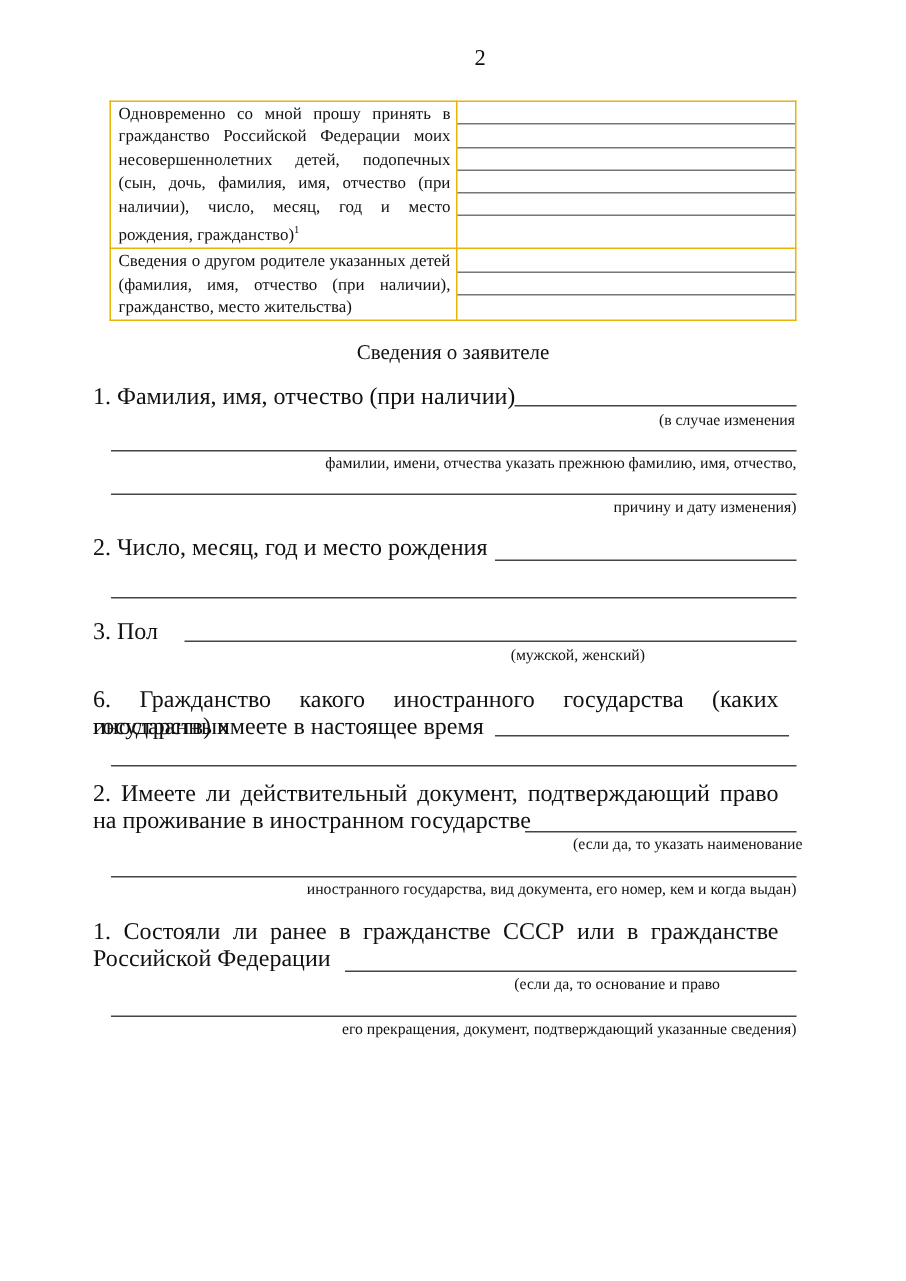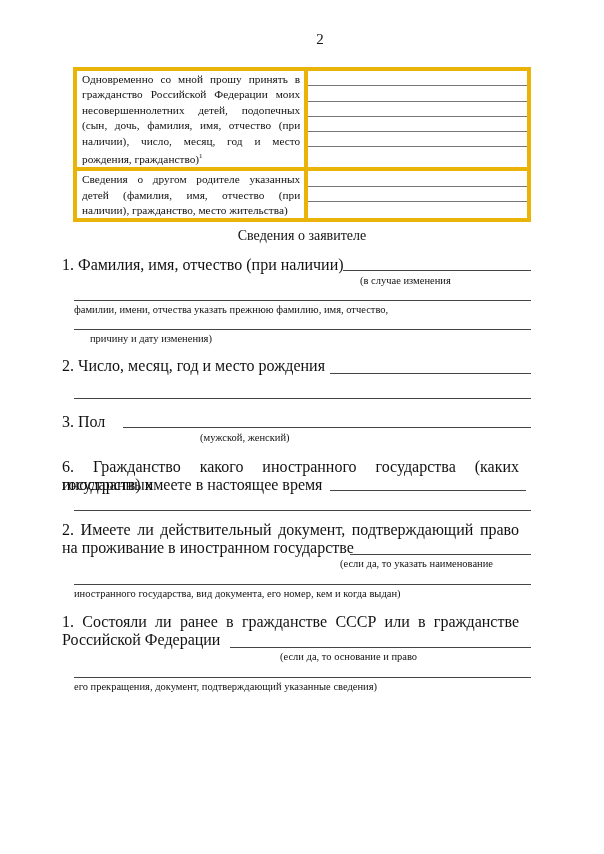--- a/index.html
+++ b/index.html
@@ -1,34 +1,34 @@
 <!DOCTYPE html>
 <html><head>
 <meta charset="utf-8">
 <style>
   html, body { margin: 0; padding: 0; background: #ffffff; }
   body { width: 604px; height: 854px; position: relative; overflow: hidden;
          font-family: "Liberation Serif", "DejaVu Serif", serif; color: #111; }
   .abs { position: absolute; }
   .pagenum { left: 0; width: 640px; top: 31px; text-align: center; font-size: 15px; }
   table.form { position: absolute; left: 73px; top: 67px; width: 458px; border-collapse: collapse; }
-  table.form td { border: 4px solid #eab308; vertical-align: top; padding: 0; }
+  table.form td { border: 1px solid #eab308; vertical-align: top; padding: 0; }
   .lefttext { font-size: 11.3px; line-height: 15.4px; text-align: justify; text-align-last: left;
               padding: 1px 4px 0 5px !important; width: 222px; }
   .lefttext.first { height: 93px; }
   .lefttext.second { height: 45px; }
   .rightcell { width: 226px; position: relative; }
   .rline { height: 15.3px; border-bottom: 1px solid #777; box-sizing: border-box; }
   .rline:last-child { border-bottom: none; }
   sup { font-size: 7px; }
   .heading { left: 0; width: 604px; top: 228px; text-align: center; font-size: 14px; }
   .q { left: 62px; width: 457px; font-size: 16px; line-height: 18px; text-align: justify; }
   .q.justify-last { text-align-last: justify; }
   .uline { border-bottom: 1px solid #444; height: 0; }
-  .cap { font-size: 10.5px; text-align: left; }
+  .cap { font-size: 10.5px; text-align: right; }
 </style>
 </head>
 <body>
 
 <div class="abs pagenum">2</div>
 
 <table class="form">
   <tbody>
       <tr>
     <td class="lefttext first">
@@ -64,21 +64,21 @@
   </table>
 
 <div class="abs heading">Сведения о заявителе</div>
 
 <div class="abs q" style="top:256px;">1. Фамилия, имя, отчество (при наличии)</div>
 <div class="abs uline" style="left:343px; width:188px; top:270px;"></div>
 <div class="abs cap" style="left:360px; width:170px; top:275px;">(в случае изменения</div>
 <div class="abs uline" style="left:74px; width:457px; top:300px;"></div>
 <div class="abs cap" style="left:74px; width:457px; top:304px;">фамилии, имени, отчества указать прежнюю фамилию, имя, отчество,</div>
 <div class="abs uline" style="left:74px; width:457px; top:329px;"></div>
-<div class="abs cap" style="left:90px; width:457px; top:333px;">причину и дату изменения)</div>
+<div class="abs cap" style="left:74px; width:457px; top:333px;">причину и дату изменения)</div>
 
 <div class="abs q" style="top:357px;">2. Число, месяц, год и место рождения</div>
 <div class="abs uline" style="left:330px; width:201px; top:373px;"></div>
 <div class="abs uline" style="left:74px; width:457px; top:398px;"></div>
 
 <div class="abs q" style="top:413px;">3. Пол</div>
 <div class="abs uline" style="left:123px; width:408px; top:427px;"></div>
 <div class="abs cap" style="left:200px; width:230px; top:432px;">(мужской, женский)</div>
 
 <div class="abs q justify-last" style="top:458px;">6. Гражданство какого иностранного государства (каких иностранных</div>

